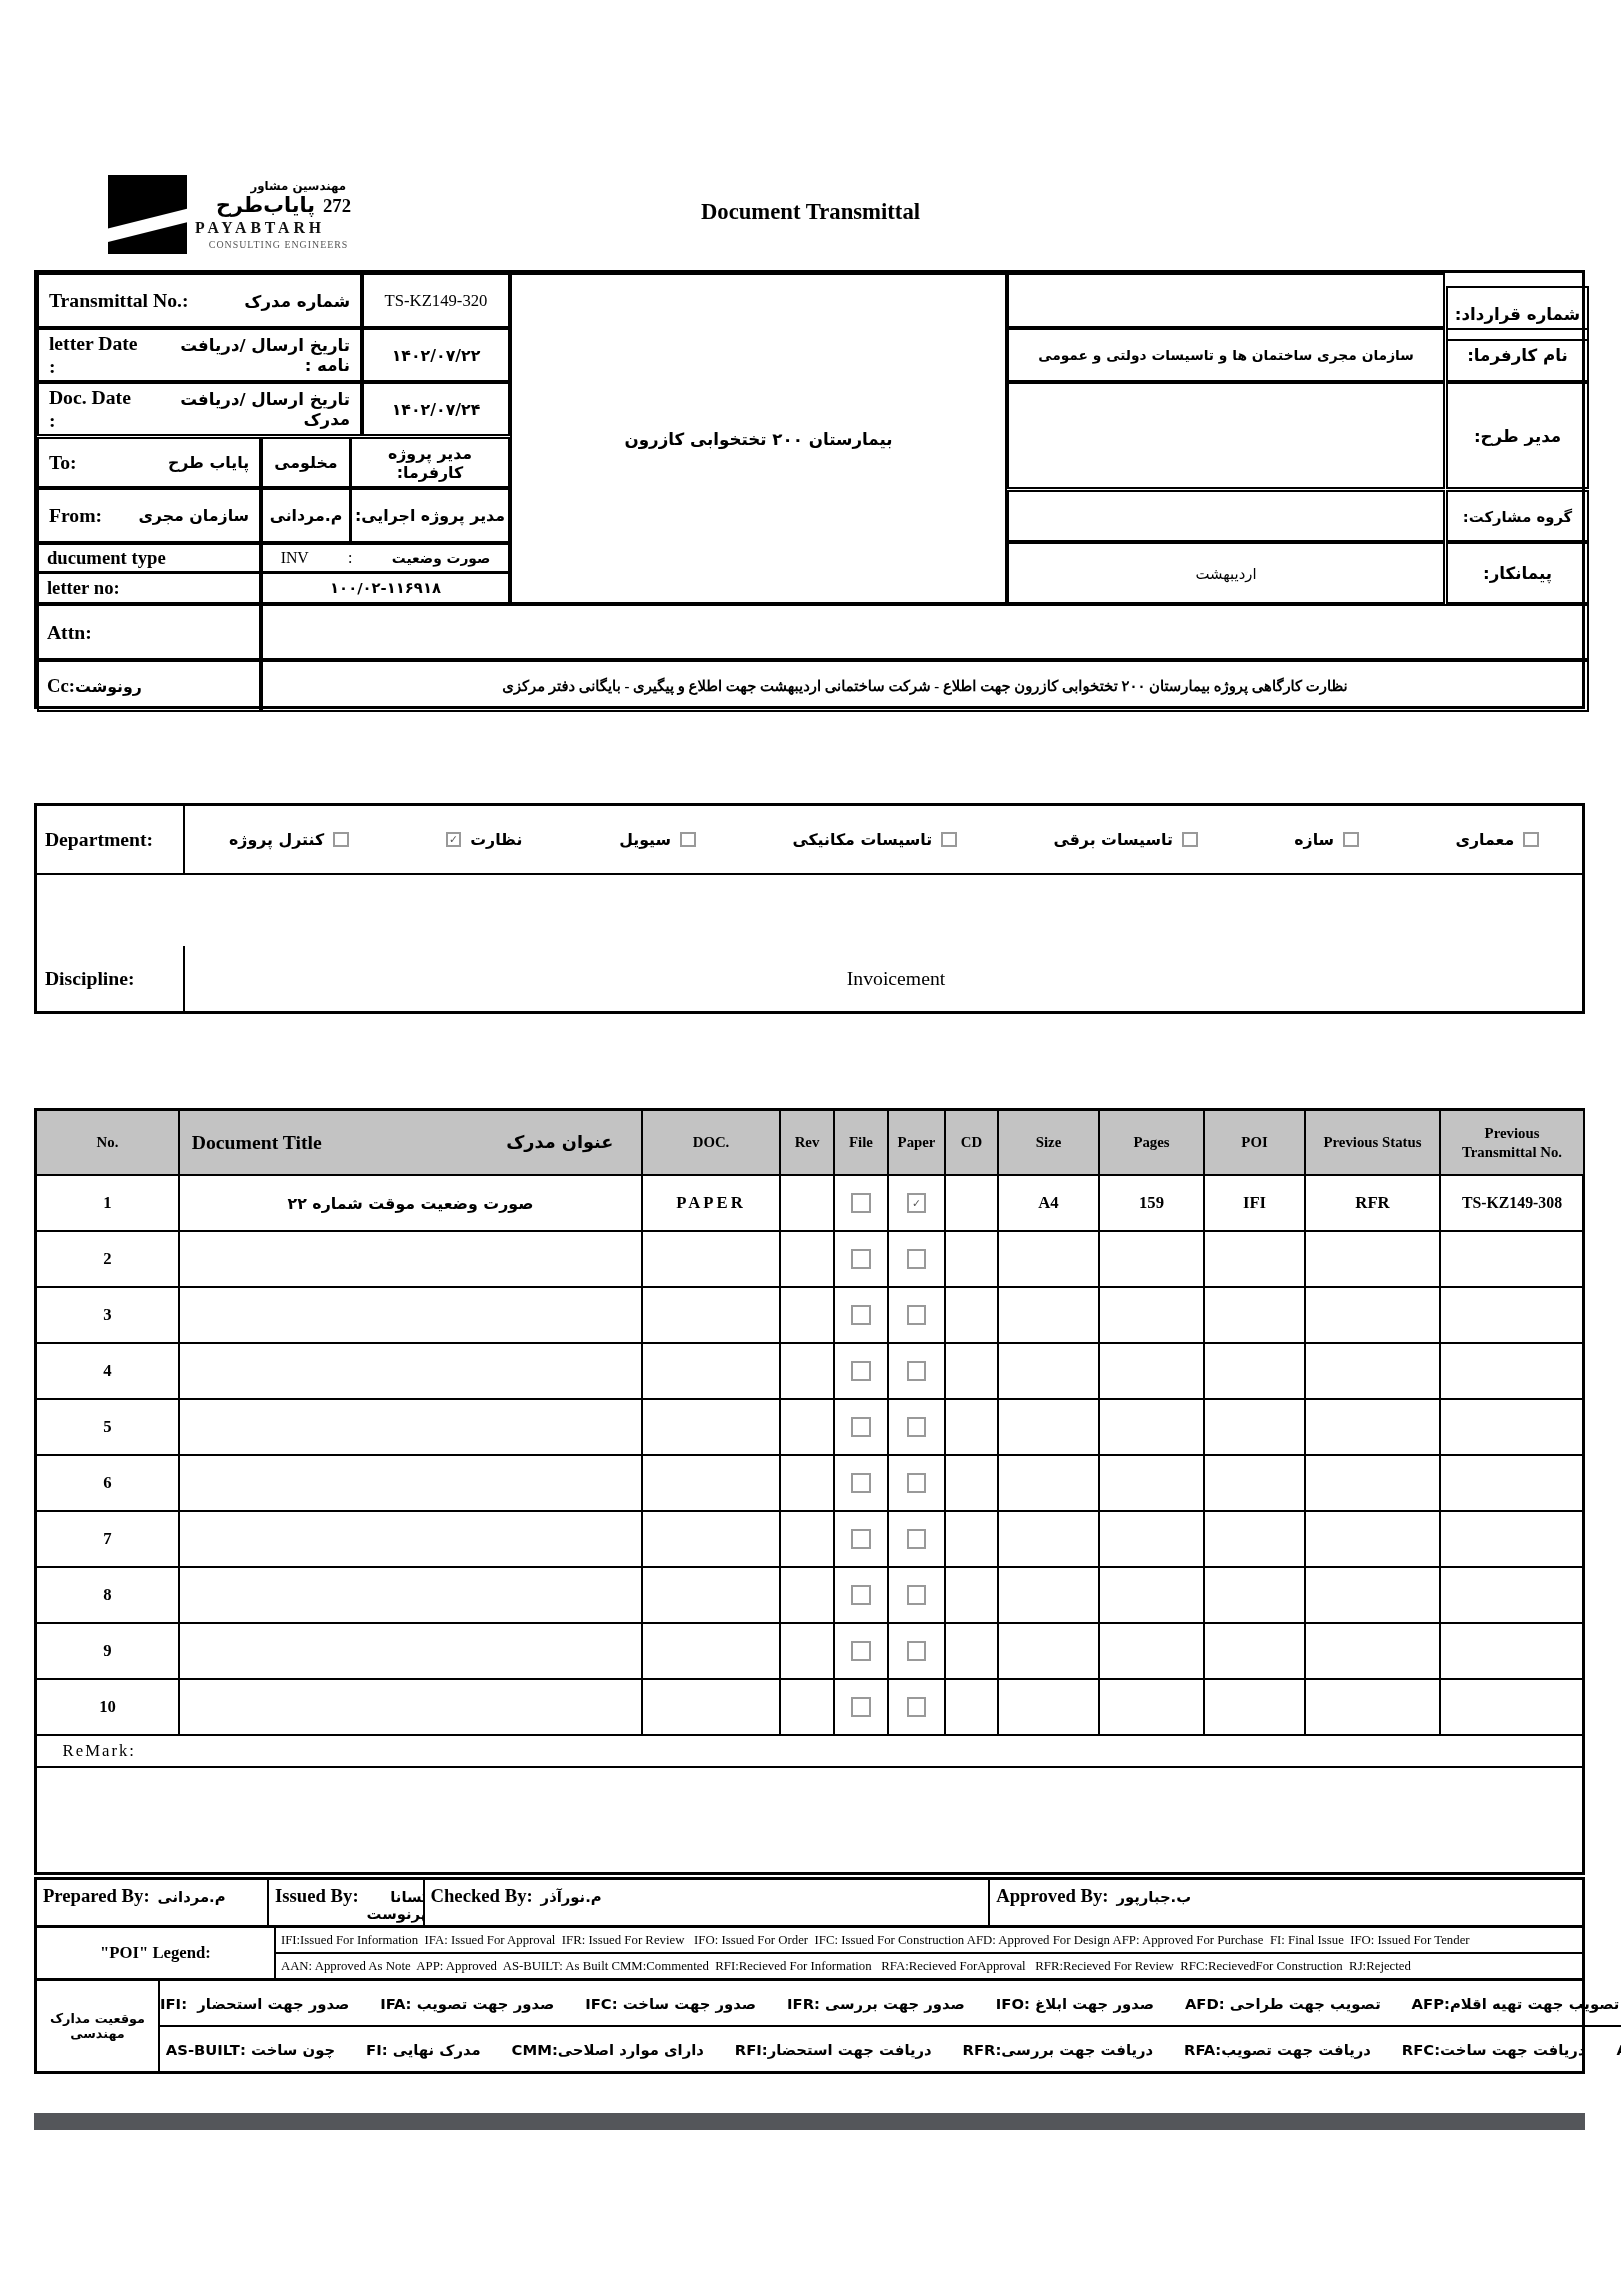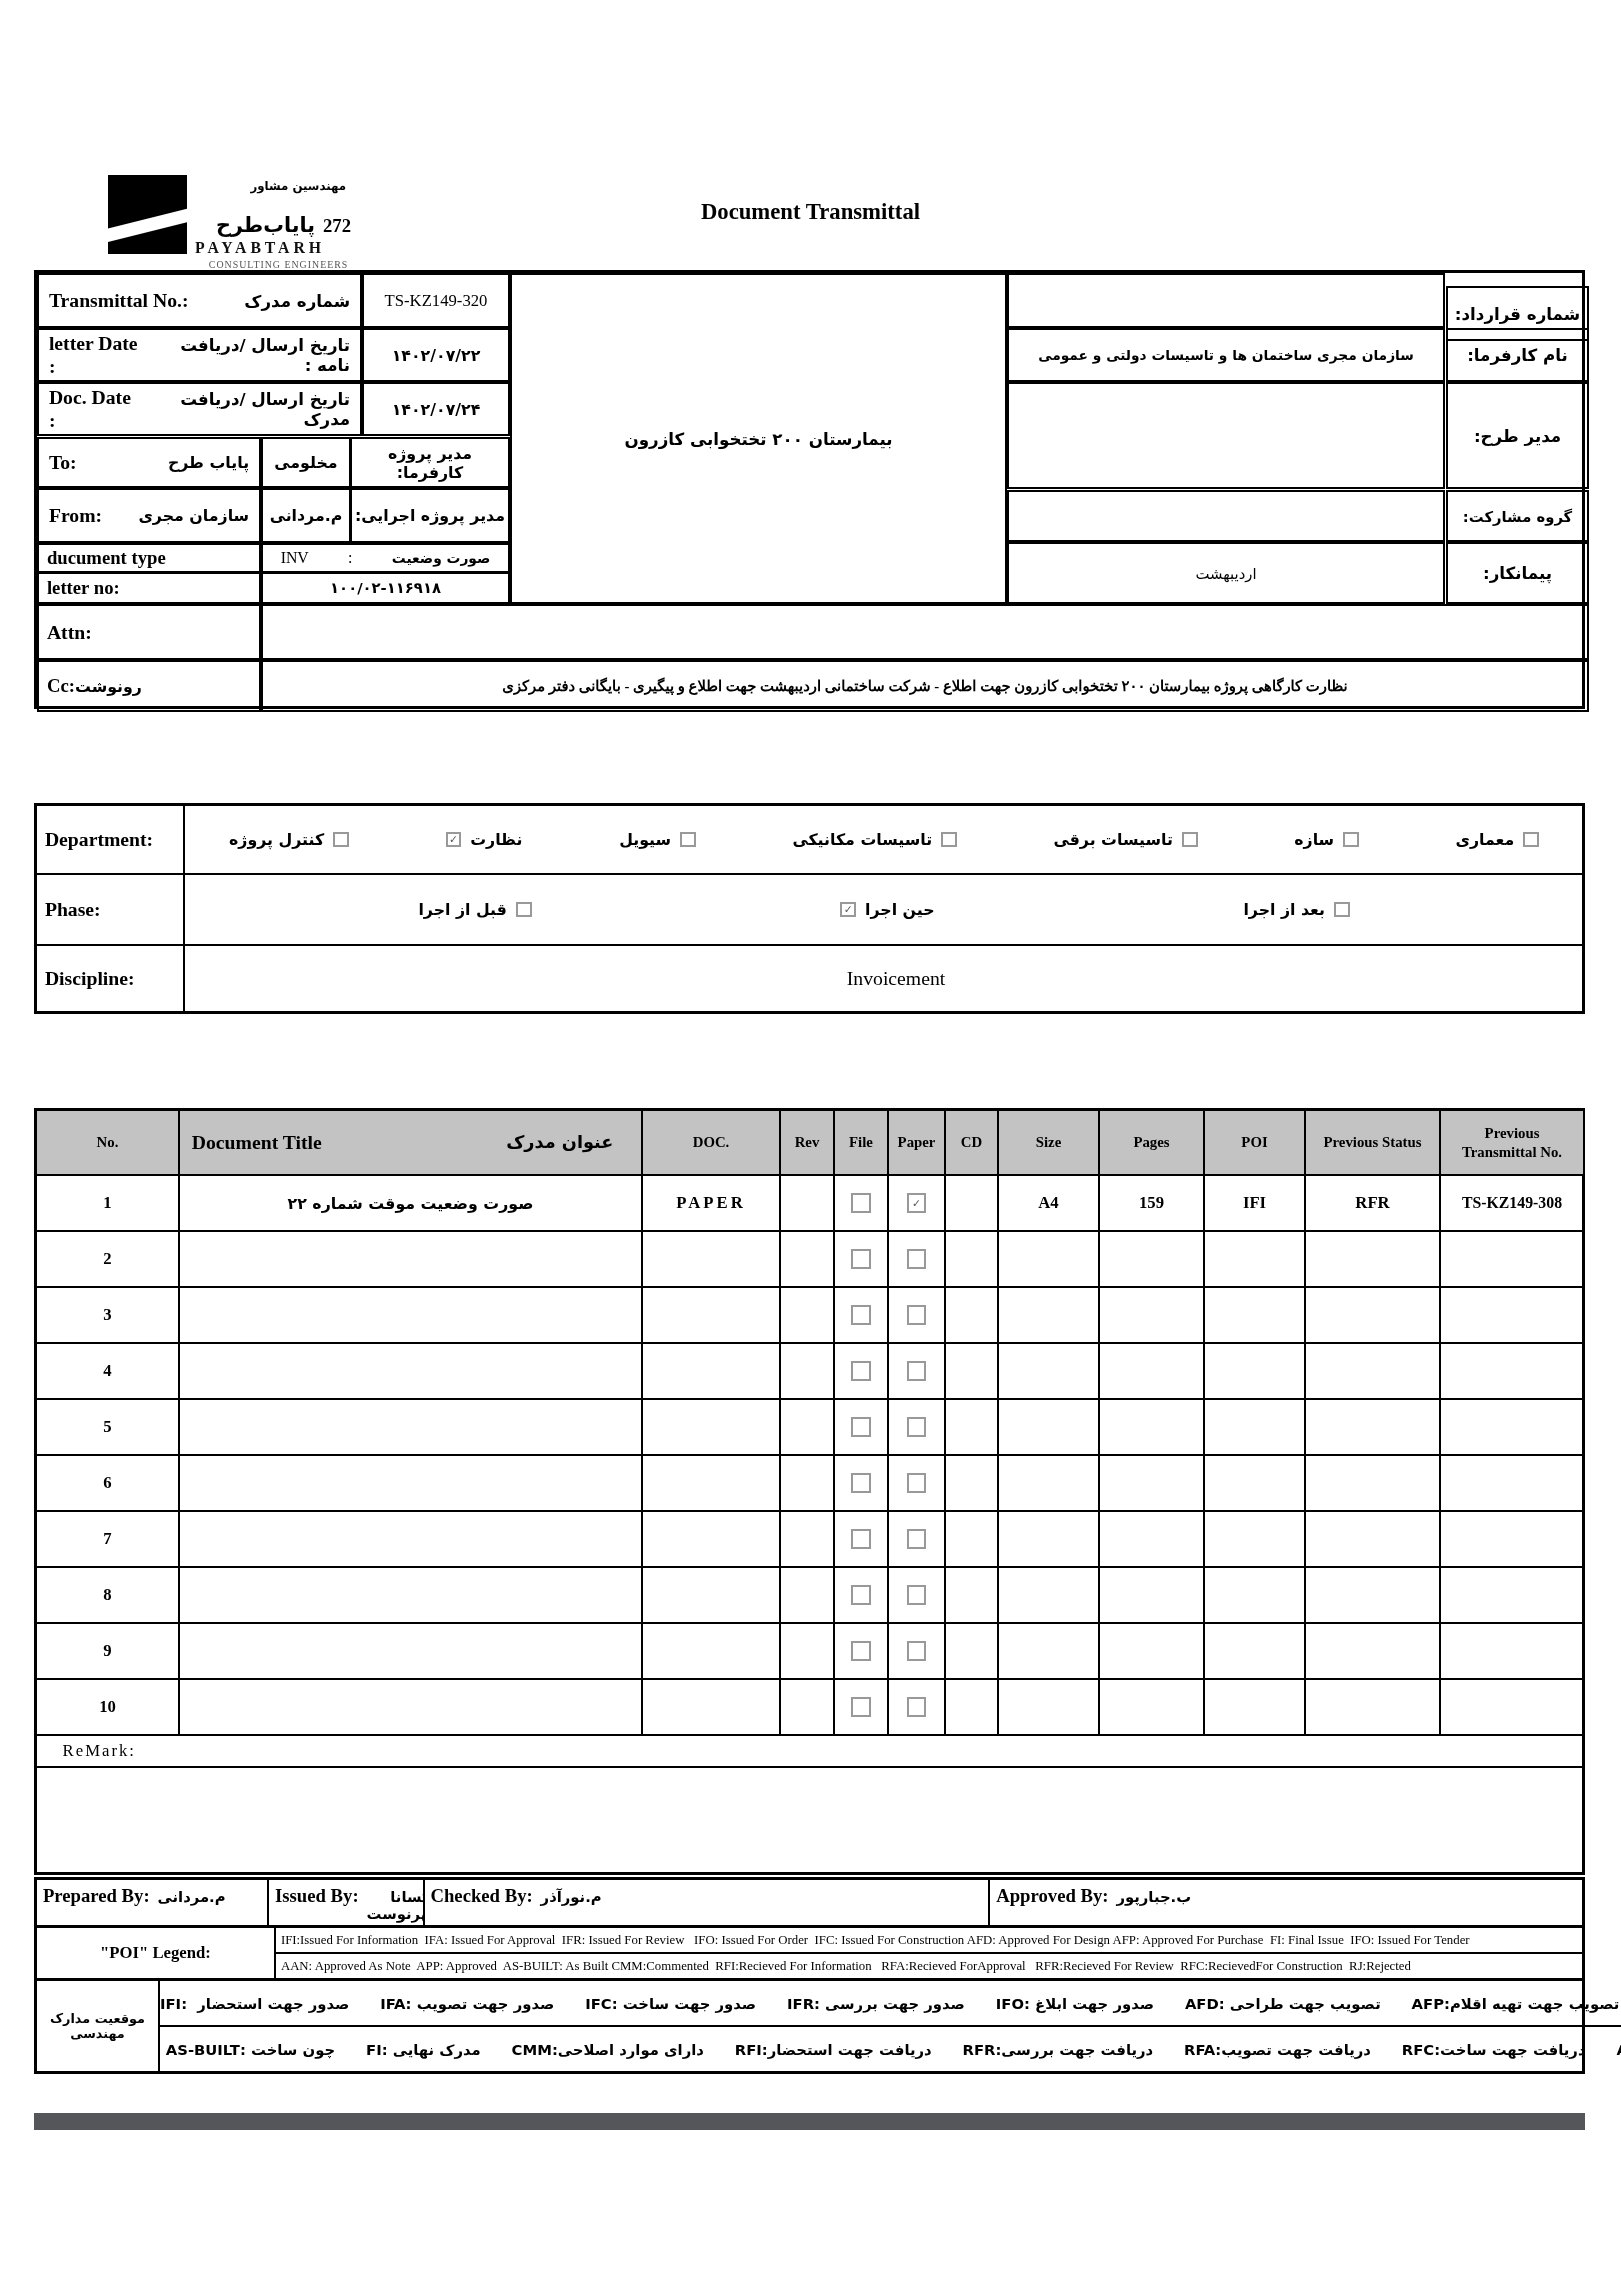--- a/index.html
+++ b/index.html
@@ -8,21 +8,21 @@
 
   .en { font-family:"Liberation Serif","DejaVu Serif",serif; }
   .fa { font-family:"DejaVu Sans",sans-serif; direction:rtl; }
 
   
   .logo-mark { position:absolute; left:108px; top:175px; width:79px; height:79px; background:#000; overflow:hidden; }
   .logo-swoosh { position:absolute; left:-13.8px; top:43px; width:114px; height:12.8px; background:#fff; border-radius:7.9px; transform:rotate(-14deg); }
   .logo-text { position:absolute; left:195px; top:179px; width:177px; }
   .logo-fa-small { font-size:11.8px; font-weight:bold; text-align:center; padding-left:29.6px; }
   .logo-fa-row { display:flex; direction:ltr; align-items:baseline; justify-content:center; gap:7.9px; }
-  .logo-fa-name { font-size:20.7px; font-weight:bold;margin-top:20px; }
+  .logo-fa-name { font-size:20.7px; font-weight:bold; }
   .logo-num { font-size:18.7px; font-weight:bold; font-family:"Liberation Serif",serif; }
   .logo-en-name { font-size:15.8px; font-weight:bold; letter-spacing:3.9px; color:#111; margin-top:2px; }
   .logo-en-sub { font-size:9.9px; letter-spacing:1px; color:#555; margin-top:2px; padding-left:13.8px; }
 
   .doc-title { position:absolute; left:0; top:199px; width:100%; text-align:center; font-size:22.7px; font-weight:bold; }
 
   
   .tbl { position:absolute; border:3px solid #000; background:#fff; }
   .cell { position:absolute; border:2px solid #000; display:flex; align-items:center; overflow:hidden; }
   .cell.center { justify-content:center; text-align:center; }
@@ -196,37 +196,20 @@
           <span class="chk-item">
             <span class="chk-lab fa">سیویل</span>
             <span class="cb"></span>
           </span>
           <span class="chk-item">
             <span class="cb checked"></span>
             <span class="chk-lab fa">نظارت</span>
           </span>
           <span class="chk-item">
             <span class="chk-lab fa">کنترل پروژه</span>
-            <span class="cb"></span>
-          </span>
-        </div>
-    </div>
-    <div class="class-row" style="top:69px;height:71px;border-bottom:2px solid #000;">
-      <div class="class-lbl en">Phase:</div>
-      <div class="class-content fa" style="justify-content:space-around;padding:0 79px;">
-          <span class="chk-item">
-            <span class="chk-lab fa">بعد از اجرا</span>
-            <span class="cb"></span>
-          </span>
-          <span class="chk-item">
-            <span class="cb checked"></span>
-            <span class="chk-lab fa">حین اجرا</span>
-          </span>
-          <span class="chk-item">
-            <span class="chk-lab fa">قبل از اجرا</span>
             <span class="cb"></span>
           </span>
         </div>
     </div>
     <div class="class-row" style="top:140px;height:65px;">
       <div class="class-lbl en">Discipline:</div>
       <div class="class-content en" style="justify-content:center;font-size:19.7px;padding-left:24px;">Invoicement</div>
     </div>
   </div>
 

